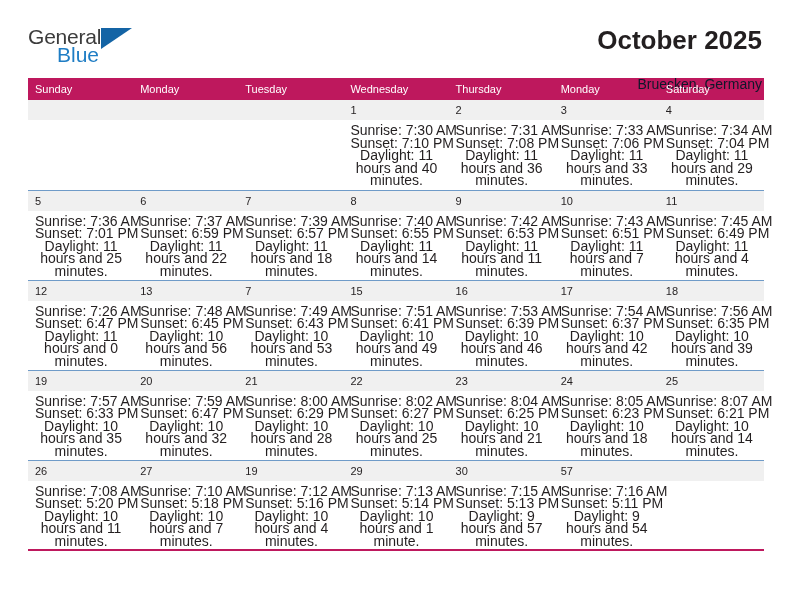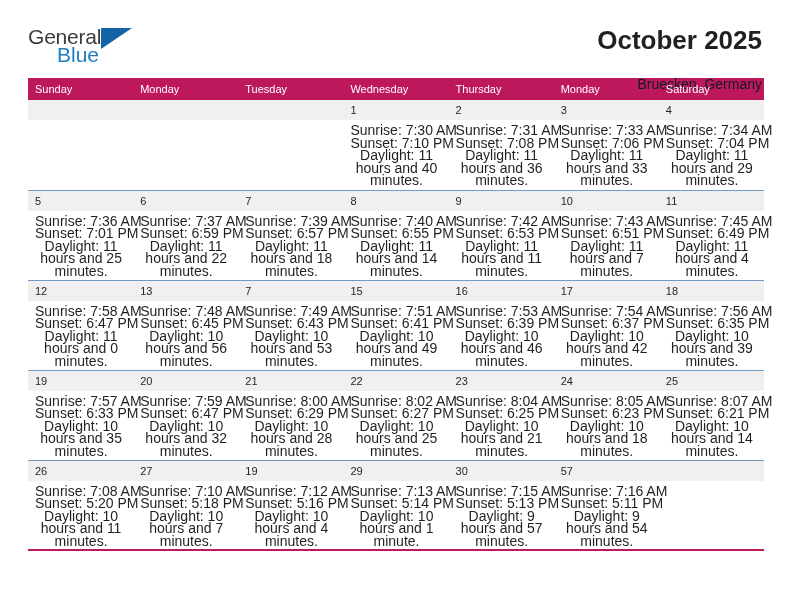--- a/index.html
+++ b/index.html
@@ -252,21 +252,21 @@
               <div>Sunrise: 7:45 AM</div>
               <div>Sunset: 6:49 PM</div>
               <div class="daylight">Daylight: 11 hours and 4 minutes.</div>
             </div>
           </td>
         </tr>
         <tr>
           <td class="day-cell">
             <span class="daynum">12</span>
             <div class="info">
-              <div>Sunrise: 7:58 AM</div>
+              <div>Sunrise: 7:26 AM</div>
               <div>Sunset: 6:47 PM</div>
               <div class="daylight">Daylight: 11 hours and 0 minutes.</div>
             </div>
           </td>
           <td class="day-cell">
             <span class="daynum">13</span>
             <div class="info">
               <div>Sunrise: 7:48 AM</div>
               <div>Sunset: 6:45 PM</div>
               <div class="daylight">Daylight: 10 hours and 56 minutes.</div>

